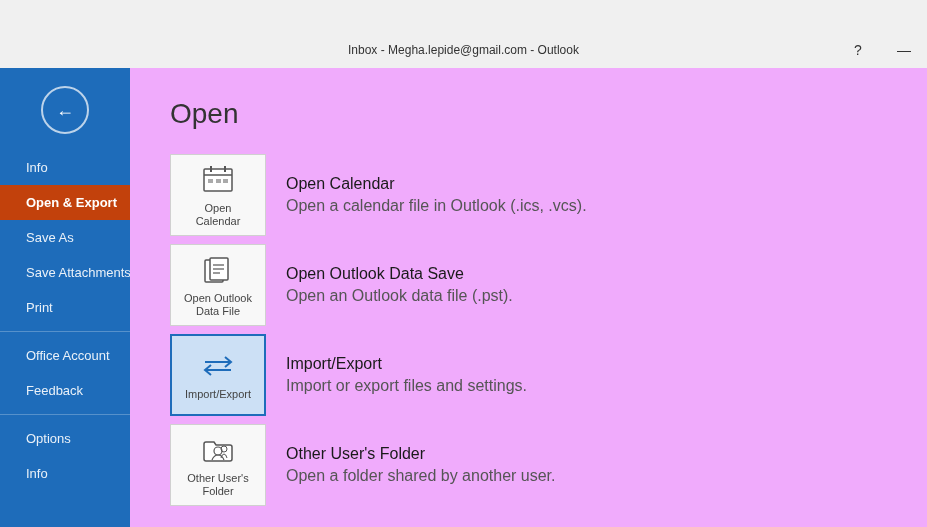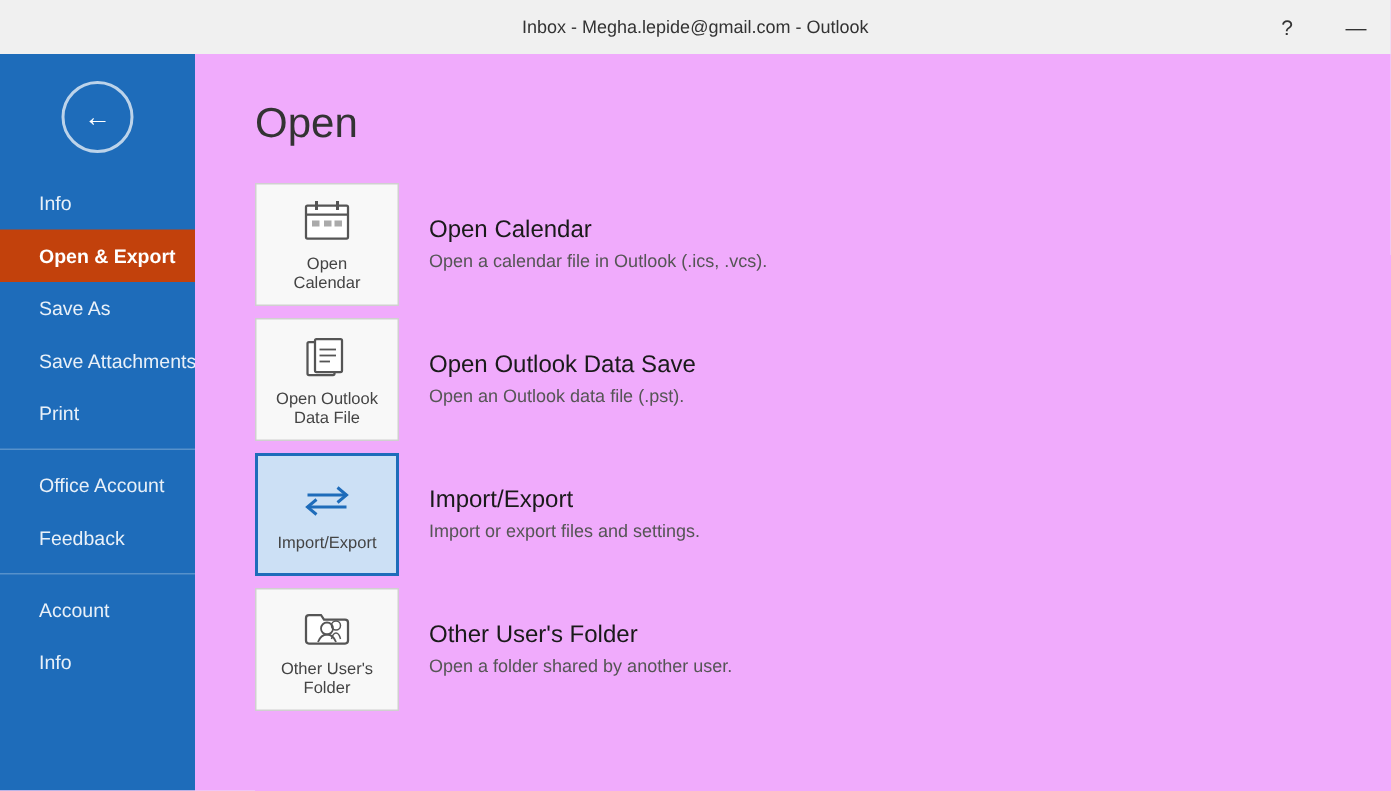--- a/index.html
+++ b/index.html
@@ -6,20 +6,21 @@
     body { width: 927px; height: 527px; overflow: hidden; font-family: 'Segoe UI', Arial, sans-serif; background: #f0f0f0; display: flex; flex-direction: column; }
 
     .title-bar {
       height: 36px;
       background: #f0f0f0;
       display: flex;
       align-items: center;
       justify-content: center;
       position: relative;
       flex-shrink: 0;
+      margin-top: 32px;
     }
     .title-bar-text {
       font-size: 12px;
       color: #333;
     }
     .title-bar-controls {
       position: absolute;
       right: 0;
       top: 0;
       height: 100%;
@@ -155,21 +156,21 @@
       flex-direction: column;
       gap: 4px;
       justify-content: center;
     }
     .option-title {
       font-size: 16px;
       color: #1a1a1a;
       font-weight: 400;
     }
     .option-desc {
-      font-size: 12px;
+      font-size: 16px;
       color: #555;
     }
 
     
     .icon-svg {
       width: 36px;
       height: 36px;
     }
   </style>
 </head>
@@ -209,21 +210,21 @@
     <div class="sidebar-item">
       <span>Office Account</span>
     </div>
     <div class="sidebar-item">
       <span>Feedback</span>
     </div>
 
     <hr class="sidebar-divider">
 
     <div class="sidebar-item">
-      <span>Account</span>
+      <span>Options</span>
     </div>
     <div class="sidebar-item">
       <span>Info</span>
     </div>
   </div>
 
   <div class="main-content">
     <h1 class="page-title">Open</h1>
 
     <div class="options-list">

